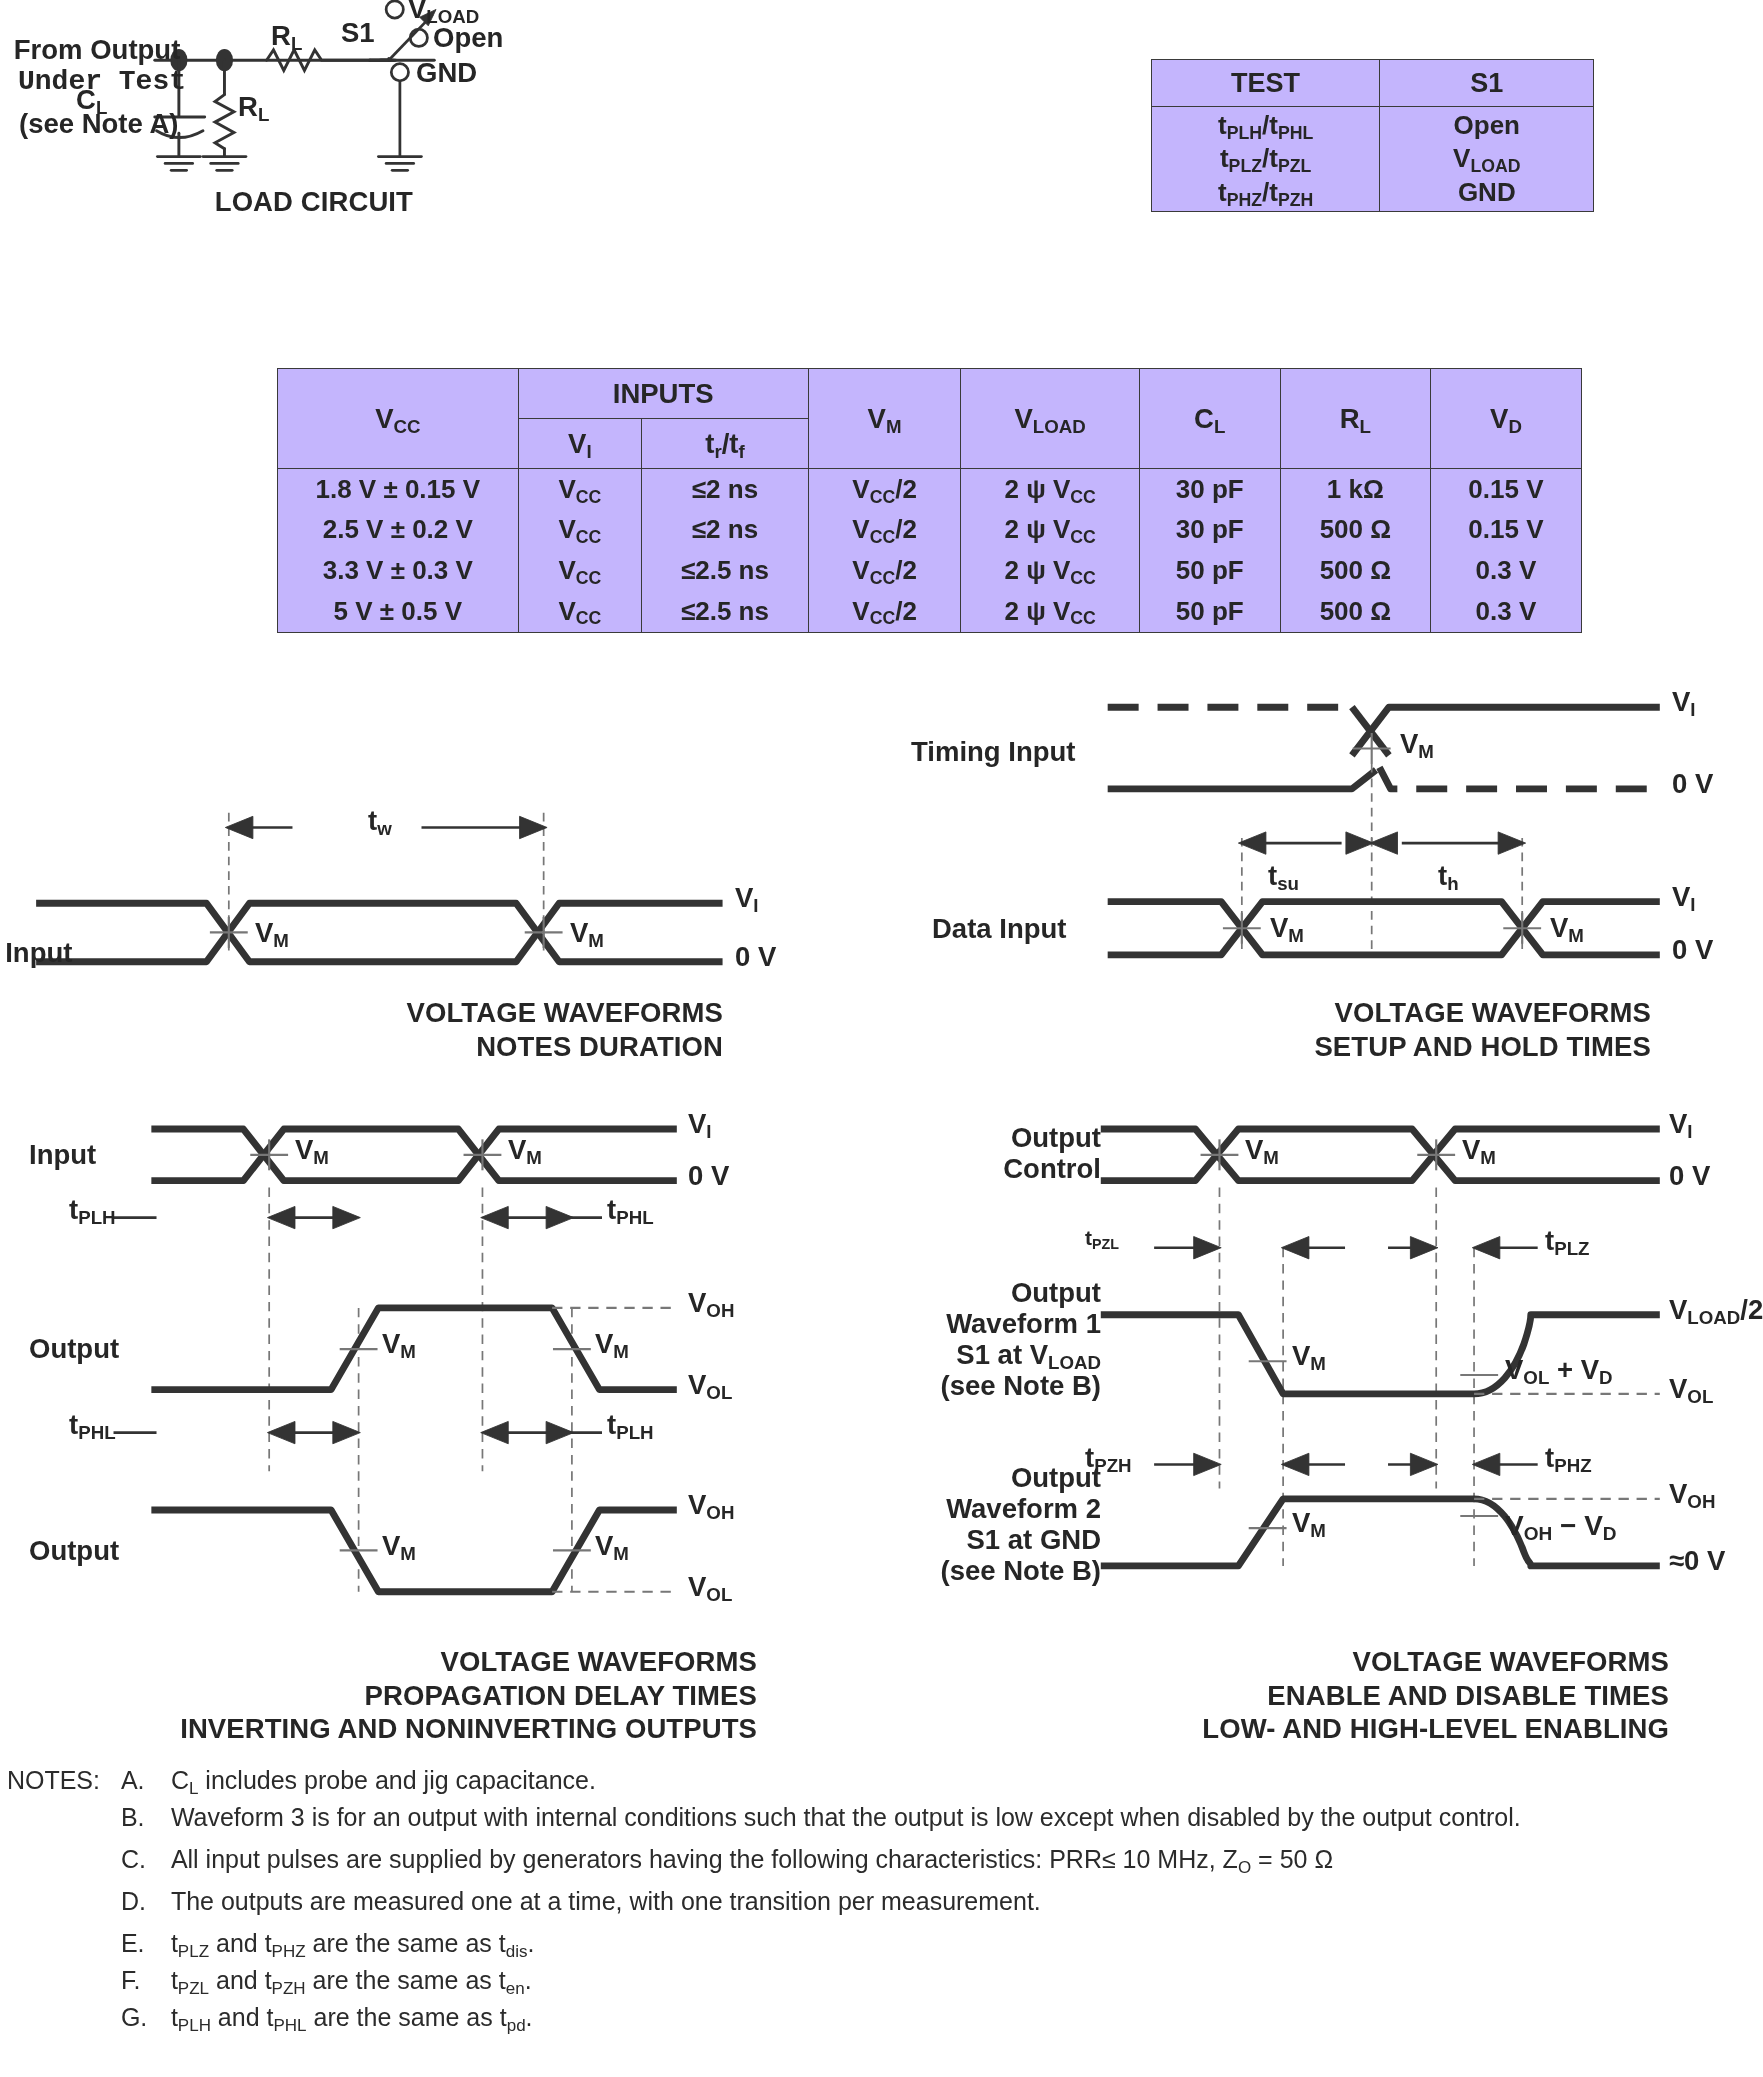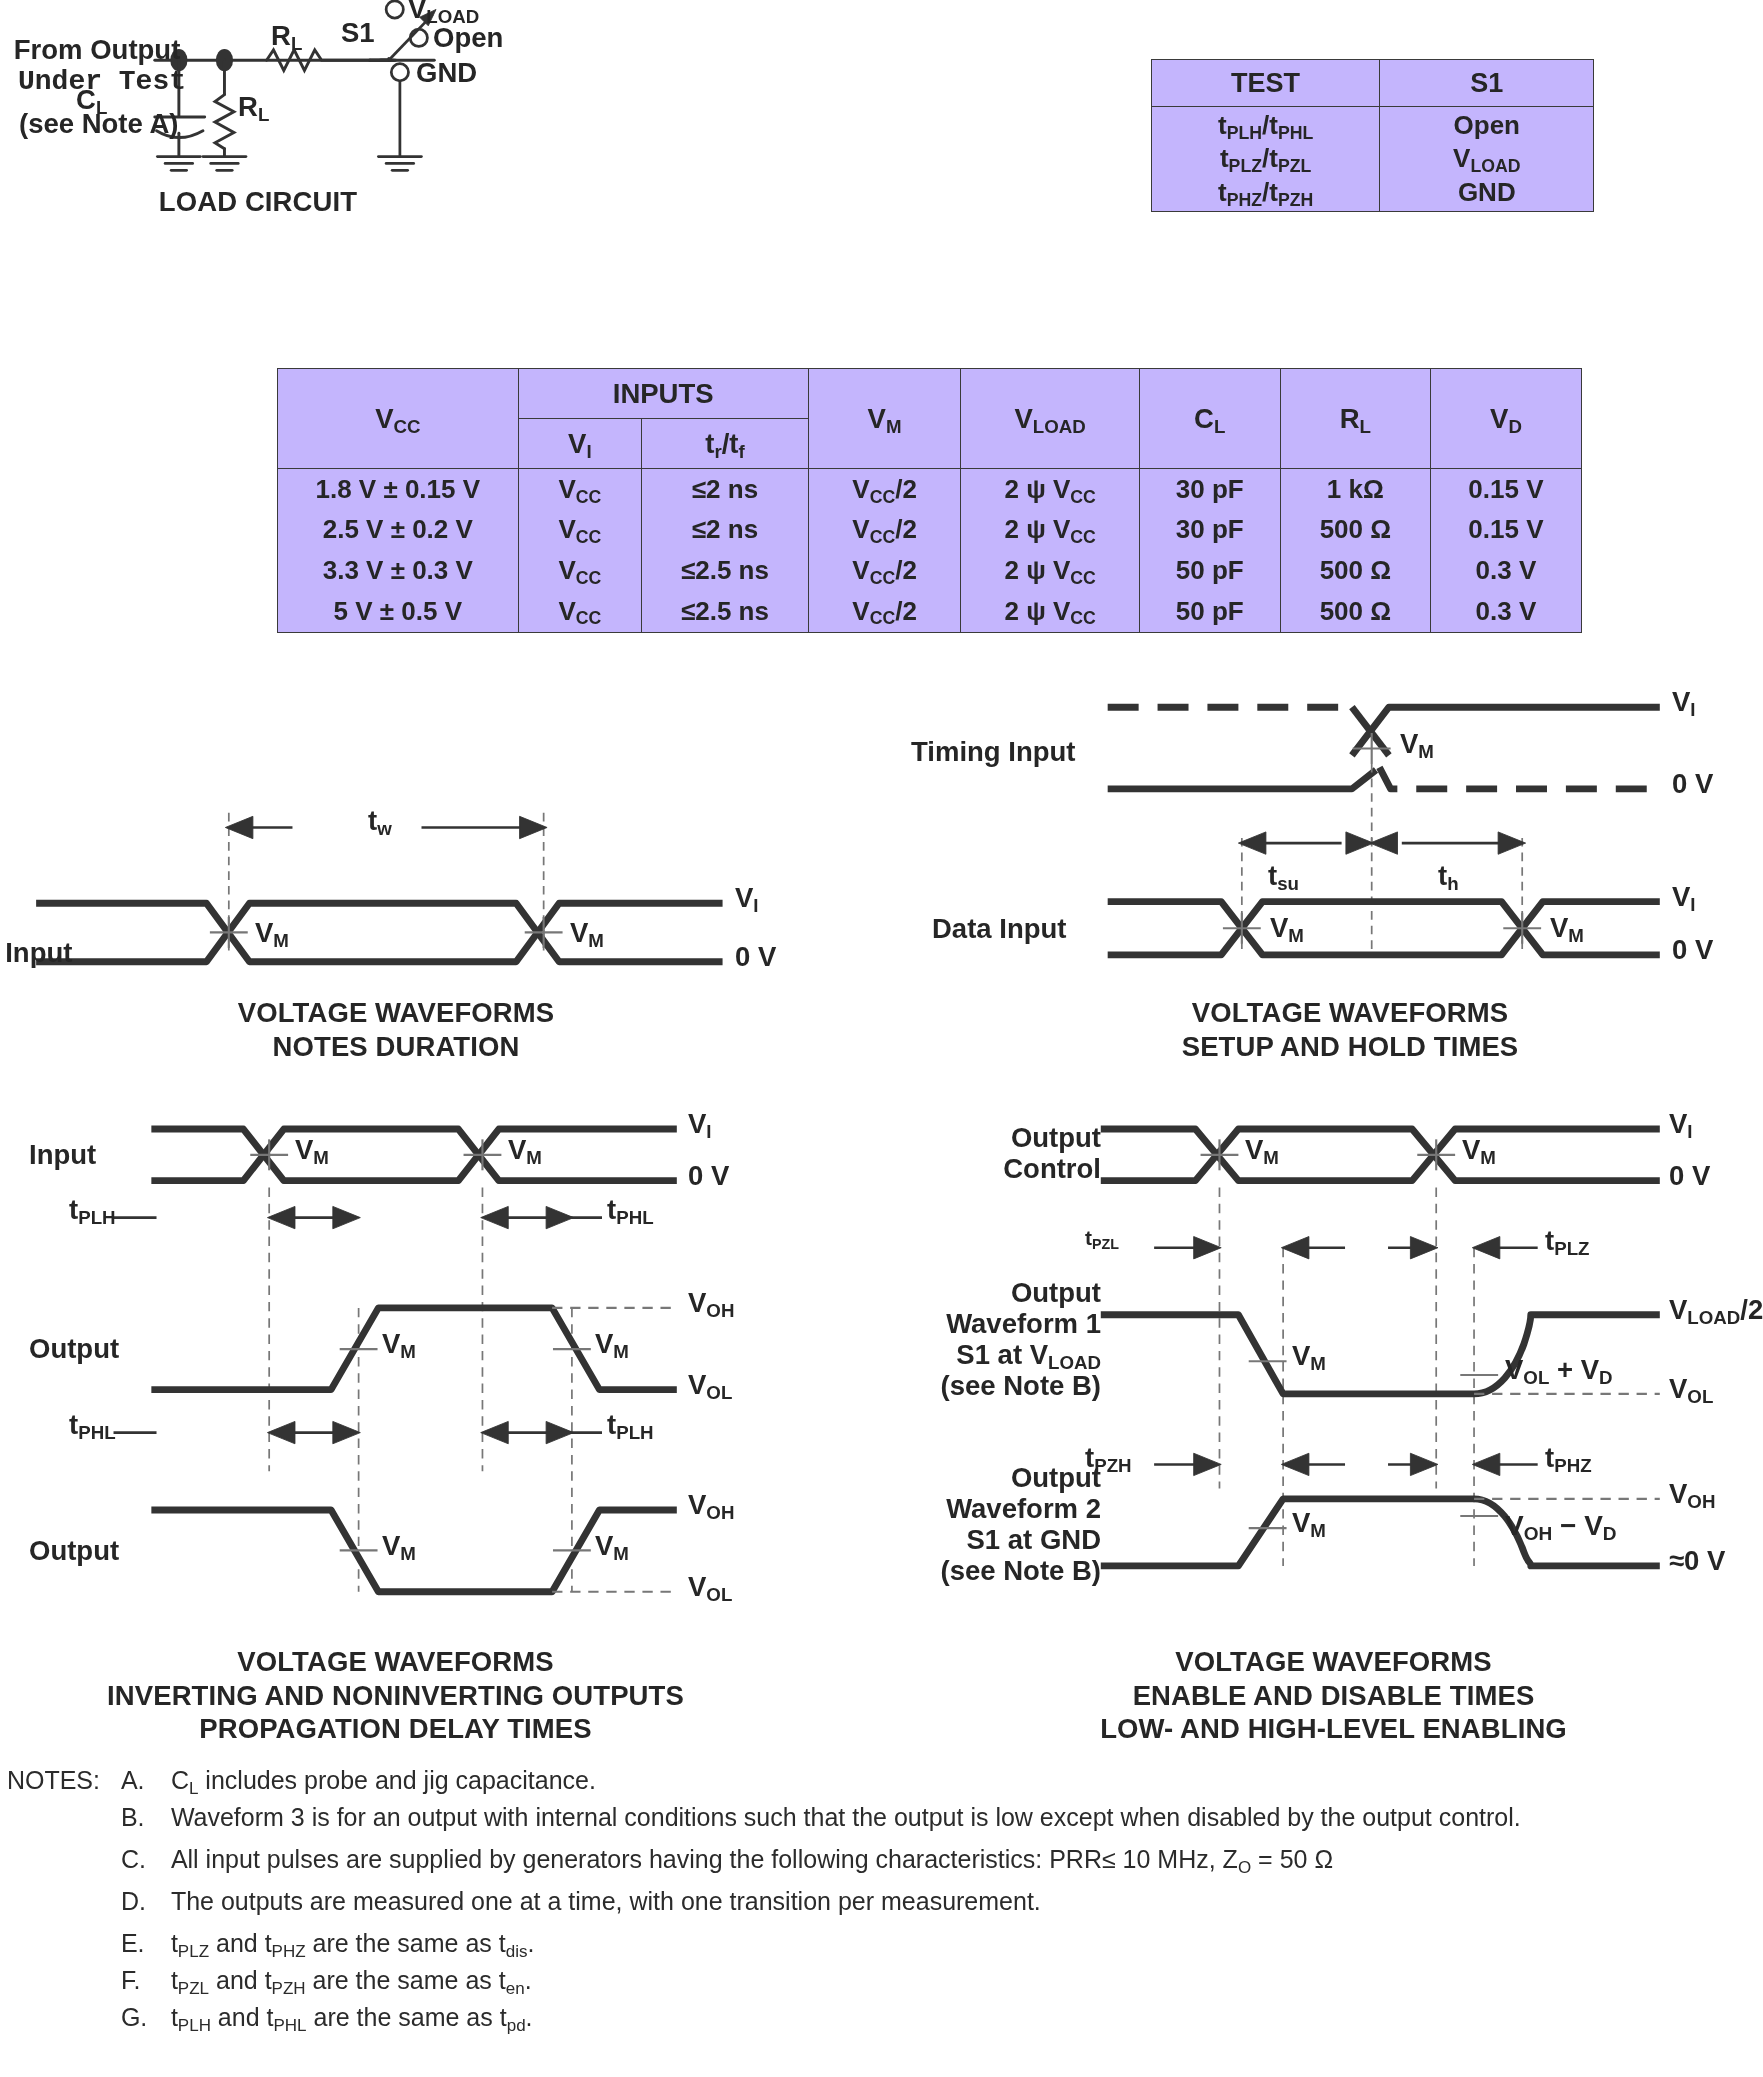--- a/index.html
+++ b/index.html
@@ -2,21 +2,21 @@
 <html style="font-size:13.8px"><head>
 <meta charset="utf-8">
 <style>
   html,body{margin:0;padding:0;background:#fff;}
   body{width:1764px;height:2078px;position:relative;
        font-family:"Liberation Sans",sans-serif;color:#262626;}
   .abs{position:absolute;}
   svg{display:block;}
   .lbl{position:absolute;font-weight:bold;white-space:nowrap;line-height:1.05;}
   .lbl sub{font-size:0.68em;font-weight:bold;}
-  .cap{position:absolute;font-weight:bold;text-align:center;white-space:nowrap;
+  .cap{position:absolute;font-weight:bold;text-align:right;white-space:nowrap;
        letter-spacing:0.1px;line-height:1.22;}
   
   table{border-collapse:collapse;background:#c4b5fd;}
   .t-s1{position:absolute;}
   .t-s1 td,.t-s1 th{border:1.7px solid #3a3a3a;text-align:center;font-weight:bold;
        font-size:26px;padding:5.2px 8.6px;}
   .t-s1 .hd{font-size:27px;padding:7.7px 8.6px;}
   .t-s1 .bodyrow td{padding:1.7px 13.8px;line-height:1.28;}
   .t-main{position:absolute;}
   .t-main td,.t-main th{border:1.7px solid #3a3a3a;text-align:center;font-weight:bold;
@@ -446,22 +446,22 @@
   </div>
   <div class="lbl" style="left:688px;top:381px;font-size:27.5px;">
     <span>V</span><sub>OH</sub>
   </div>
   <div class="lbl" style="left:688px;top:463px;font-size:27.5px;">
     <span>V</span><sub>OL</sub>
   </div>
 
   <div class="cap" style="left:34px;top:535px;width:723px;font-size:27.5px;">
     <div>VOLTAGE WAVEFORMS</div>
+    <div>PROPAGATION DELAY TIMES</div>
     <div>INVERTING AND NONINVERTING OUTPUTS</div>
-    <div>PROPAGATION DELAY TIMES</div>
   </div>
 </div>
 
 <div class="abs" style="left:860px;top:1110px;width:903px;height:628px;">
   <svg width="903" height="628" viewBox="0 0 1050 730">
 
     <g stroke="#777" stroke-width="2" stroke-dasharray="11 8" fill="none">
       <path d="M418 90 V440"></path>
       <path d="M670 90 V440"></path>
       <path d="M492 160 V530"></path>

